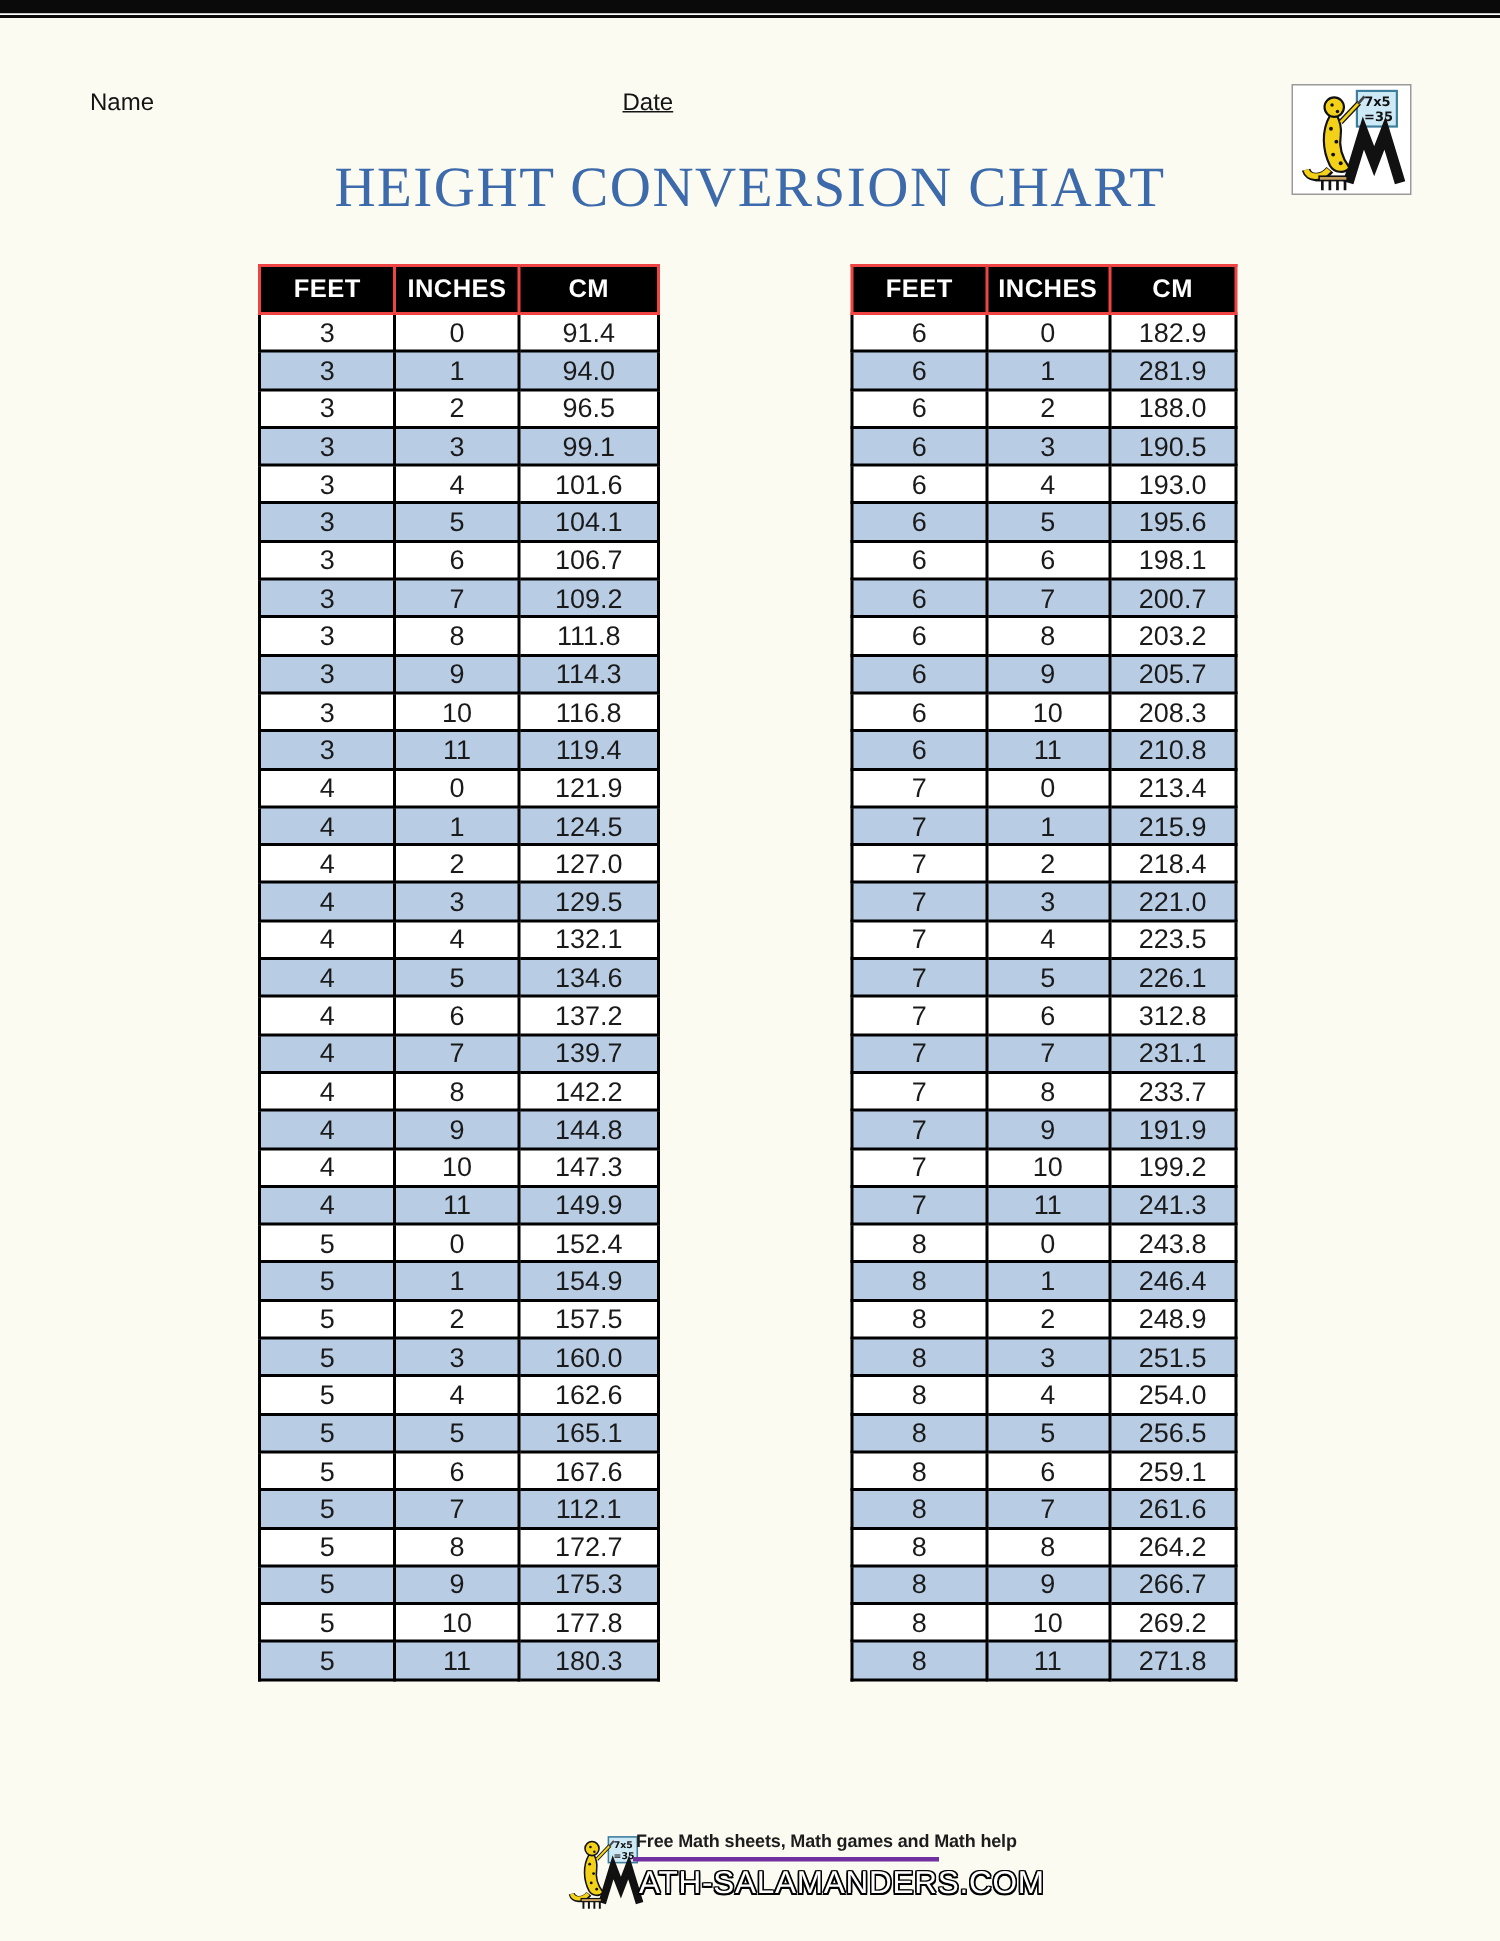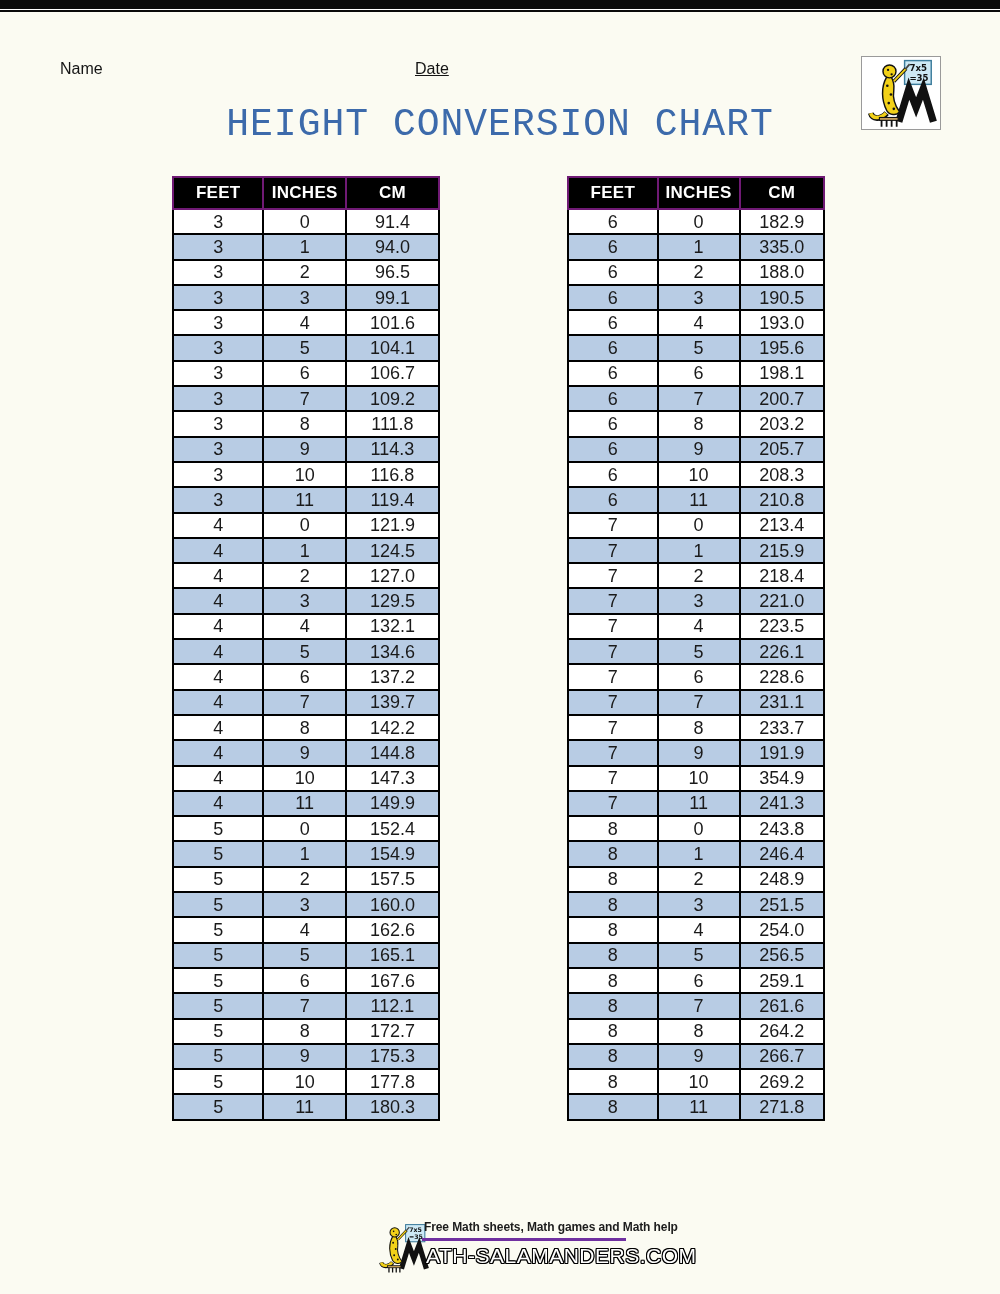--- a/index.html
+++ b/index.html
@@ -22,32 +22,32 @@
 
   .logo-box {
     position:absolute; left:861px; top:56px; width:80px; height:74px;
     background:#ffffff; border:1px solid #9a9a9a; box-sizing:border-box;
   }
   .logo-box svg { width:100%; height:100%; display:block; }
 
   .page-title {
     position:absolute; left:0; top:103px; width:1000px;
     text-align:center;
-    font-family:Liberation Mono, monospace;
+    font-family:Liberation Serif, serif;
     font-size:38px; letter-spacing:1px;
     color:var(--title-blue, #3c6aab);
   }
 
   .conv-table { position:absolute; top:176px; border-collapse:collapse; table-layout:fixed; }
   .conv-table.left  { left:172px; width:268px; }
   .conv-table.right { left:567px; width:258px; }
   .conv-table th {
     background:var(--header-bg, #000); color:#fff;
     height:30px; font-size:17px; font-weight:bold; letter-spacing:0.3px;
-    border:2px solid #701a75; padding:0; text-align:center;
+    border:2px solid #ef4444; padding:0; text-align:center;
   }
   .conv-table td {
     height:23.3px; font-size:18px; color:#1a1a1a;
     border:2px solid #000; padding:0; text-align:center;
     background:#ffffff; line-height:1;
   }
   .conv-table tr.alt td { background:var(--row-alt-blue, #b8cce4); }
 
   
   .footer { position:absolute; left:376px; top:1219px; width:300px; height:60px; }
@@ -338,21 +338,21 @@
     </thead>
     <tbody>
         <tr>
           <td>6</td>
           <td>0</td>
           <td>182.9</td>
         </tr>
         <tr class="alt">
           <td>6</td>
           <td>1</td>
-          <td>335.0</td>
+          <td>281.9</td>
         </tr>
         <tr>
           <td>6</td>
           <td>2</td>
           <td>188.0</td>
         </tr>
         <tr class="alt">
           <td>6</td>
           <td>3</td>
           <td>190.5</td>
@@ -423,41 +423,41 @@
           <td>223.5</td>
         </tr>
         <tr class="alt">
           <td>7</td>
           <td>5</td>
           <td>226.1</td>
         </tr>
         <tr>
           <td>7</td>
           <td>6</td>
-          <td>228.6</td>
+          <td>312.8</td>
         </tr>
         <tr class="alt">
           <td>7</td>
           <td>7</td>
           <td>231.1</td>
         </tr>
         <tr>
           <td>7</td>
           <td>8</td>
           <td>233.7</td>
         </tr>
         <tr class="alt">
           <td>7</td>
           <td>9</td>
           <td>191.9</td>
         </tr>
         <tr>
           <td>7</td>
           <td>10</td>
-          <td>354.9</td>
+          <td>199.2</td>
         </tr>
         <tr class="alt">
           <td>7</td>
           <td>11</td>
           <td>241.3</td>
         </tr>
         <tr>
           <td>8</td>
           <td>0</td>
           <td>243.8</td>

